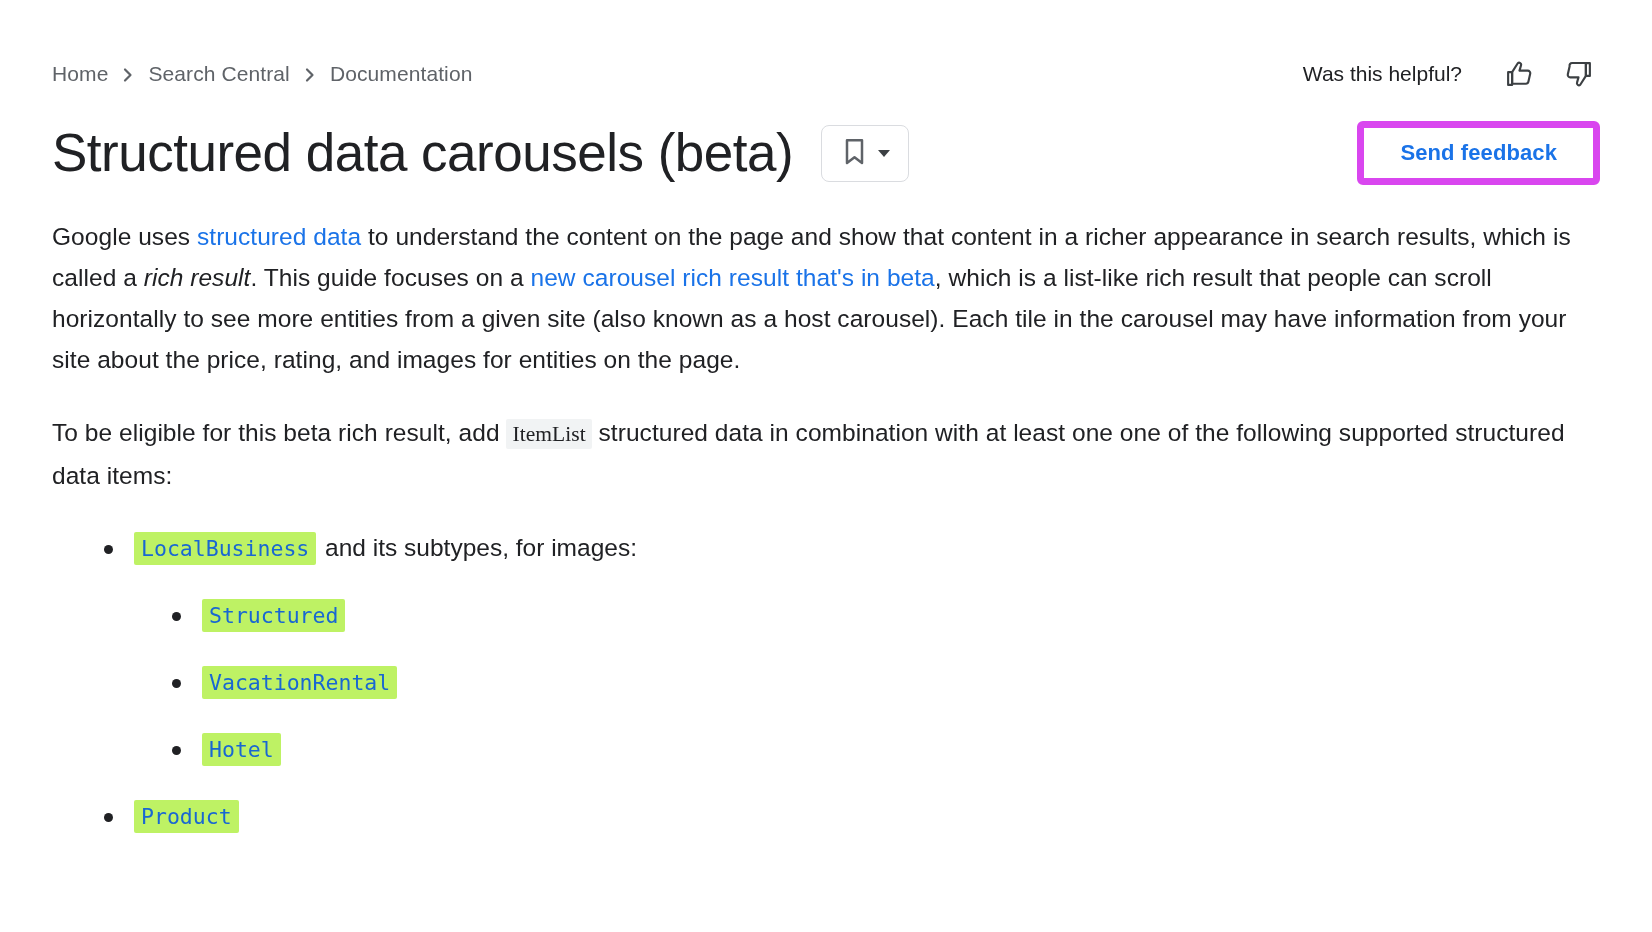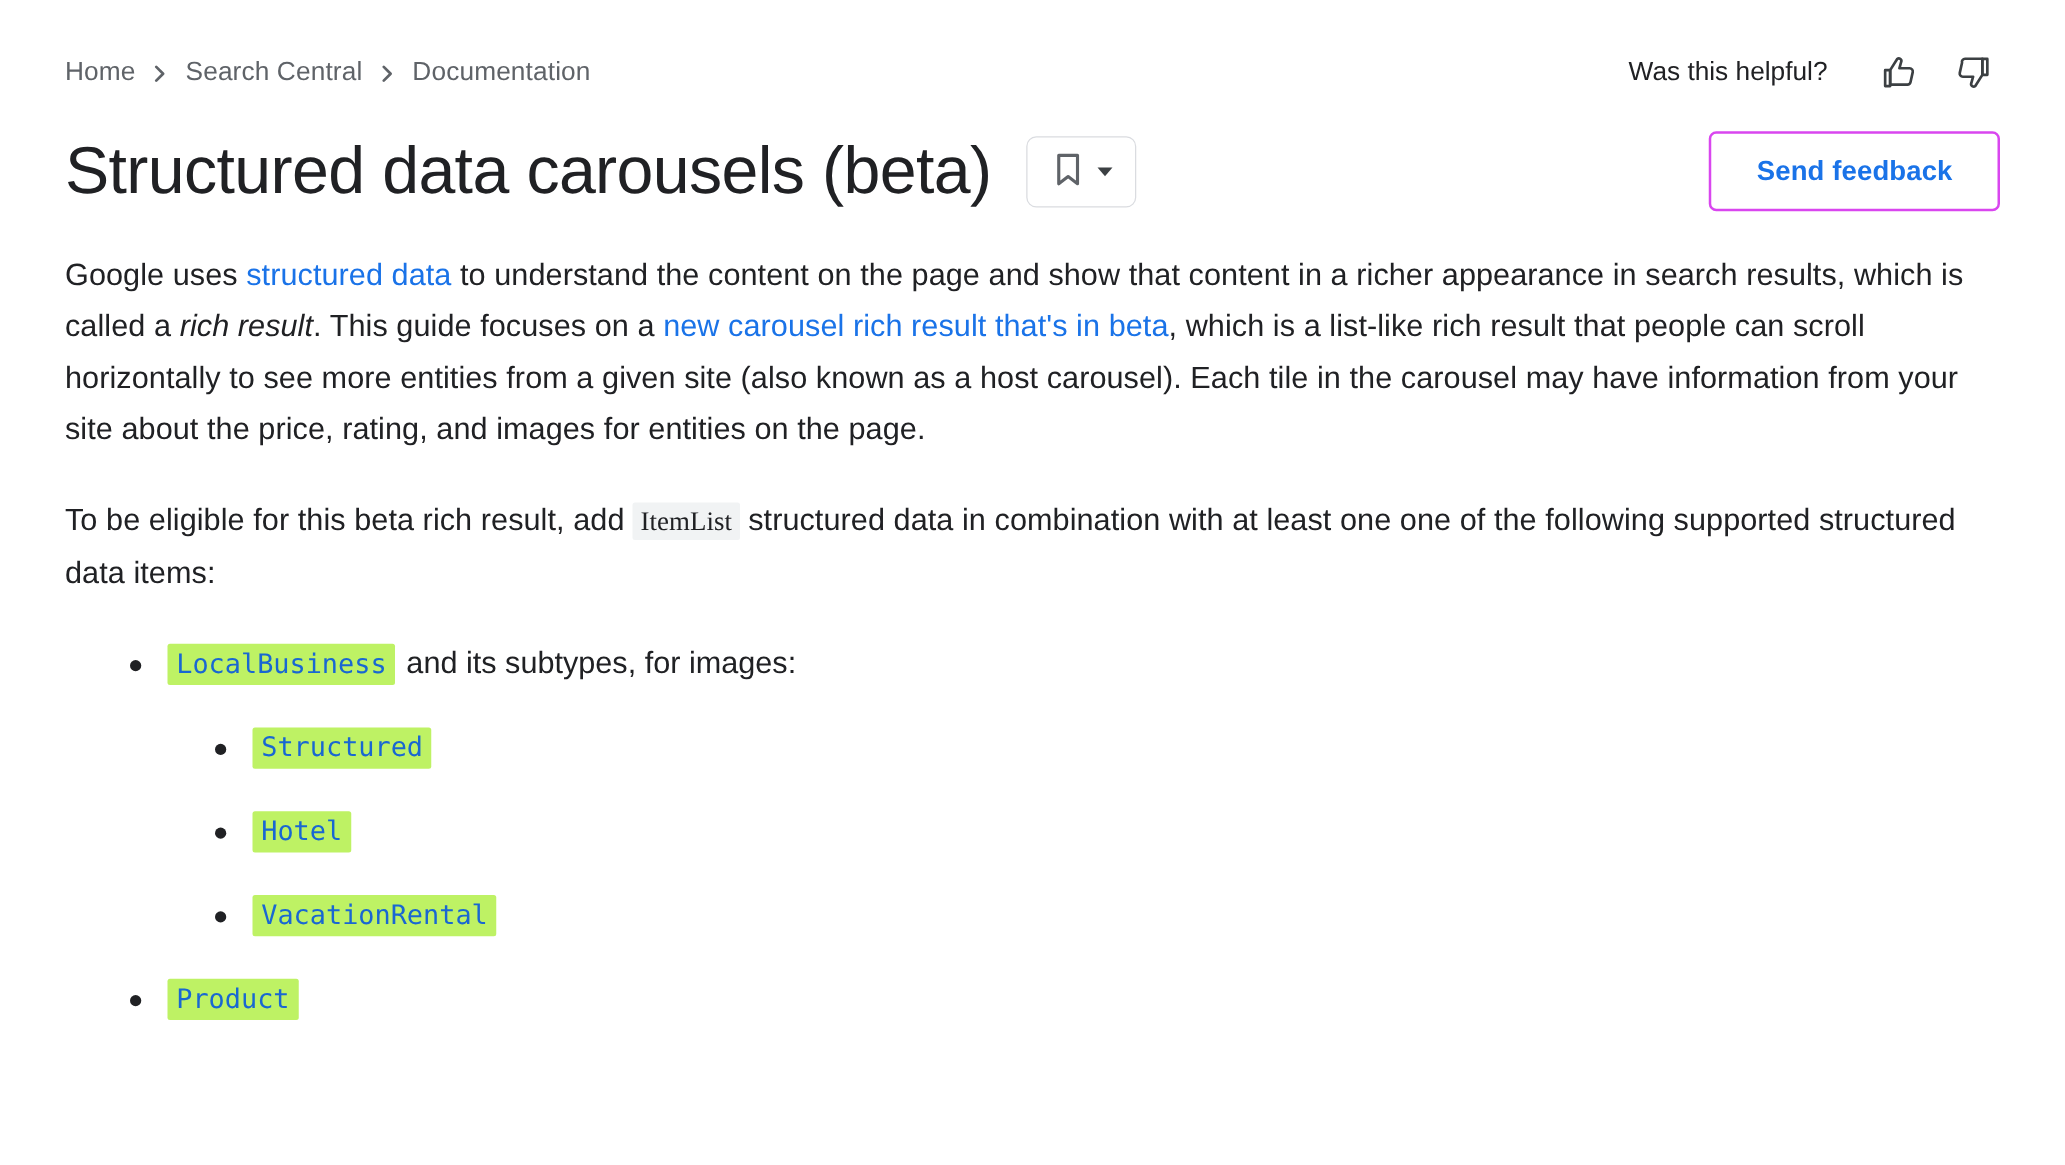--- a/index.html
+++ b/index.html
@@ -14,21 +14,21 @@
   body {
     font-family: "Liberation Sans", sans-serif;
     color: #202124;
     -webkit-font-smoothing: antialiased;
   }
 
   .page {
     width: 1652px;
     height: 822px;
     position: relative;
-    padding: 0 52px;
+    padding: 16px 52px;
   }
 
   
   .topbar {
     display: flex;
     align-items: center;
     justify-content: space-between;
     height: 72px;
     padding-top: 44px;
   }
@@ -110,21 +110,21 @@
   }
   .caret {
     width: 0;
     height: 0;
     border-left: 6px solid transparent;
     border-right: 6px solid transparent;
     border-top: 7px solid #3c4043;
   }
   .spacer { flex: 1 1 auto; }
   .feedback-btn {
-    border: 2px solid #d946ef;
+    border: 7px solid #d946ef;
     border-radius: 6px;
     background: #fff;
     color: #1a73e8;
     font-size: 22px;
     font-weight: 700;
     font-family: "Liberation Sans", sans-serif;
     height: 64px;
     padding: 0 36px;
     cursor: pointer;
     letter-spacing: 0.1px;
@@ -279,22 +279,22 @@
     <p class="body-text"><span>Google uses </span><a class="inline-link" href="#">structured data</a><span> to understand the content on the page and show that content in a richer appearance in search results, which is called a </span><em class="italic">rich result</em><span>. This guide focuses on a </span><a class="inline-link" href="#">new carousel rich result that's in beta</a><span>, which is a list-like rich result that people can scroll horizontally to see more entities from a given site (also known as a host carousel). Each tile in the carousel may have information from your site about the price, rating, and images for entities on the page.</span></p>
 
     <p class="body-text"><span>To be eligible for this beta rich result, add </span><code class="code-plain">ItemList</code><span> structured data in combination with at least one one of the following supported structured data items:</span></p>
 
     <ul class="doc-list">
 
       <li><a class="code-link" href="#">LocalBusiness</a><span class="li-trailing"> and its subtypes, for images:</span>
 
         <ul class="doc-sublist">
           <li><a class="code-link" href="#">Structured</a></li>
+          <li><a class="code-link" href="#">VacationRental</a></li>
           <li><a class="code-link" href="#">Hotel</a></li>
-          <li><a class="code-link" href="#">VacationRental</a></li>
         </ul>
       </li>
 
       <li><a class="code-link" href="#">Product</a></li>
 
 
     </ul>
   </div>
 </div>
 

